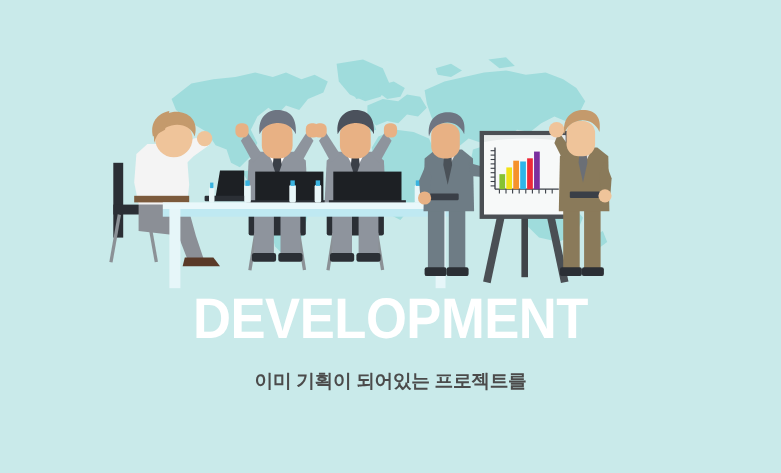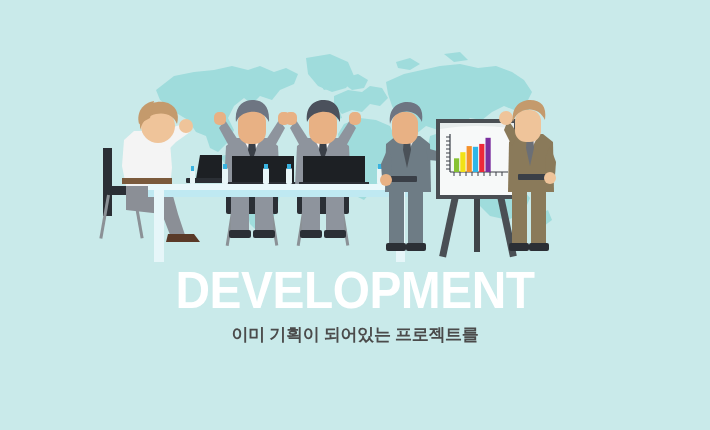--- a/index.html
+++ b/index.html
@@ -49,21 +49,21 @@
     transform-origin:center;
   }
   .subtitle {
     font-family:"Liberation Sans","DejaVu Sans", sans-serif;
     font-weight:bold;
     font-size:17px;
     line-height:30px;
     color:#4b4b4b;
     letter-spacing:-0.3px;
   }
-  #subtitle-line-1 { margin-top:2px;text-align:center; }
+  #subtitle-line-1 { margin-top:14px;text-align:center; }
 </style>
 </head>
 <body>
 
 <div id="banner">
 
   <div id="world-map">
     <svg viewBox="0 0 420 185" xmlns="http://www.w3.org/2000/svg" aria-hidden="true">
       <g fill="#9fdcdc">
 

